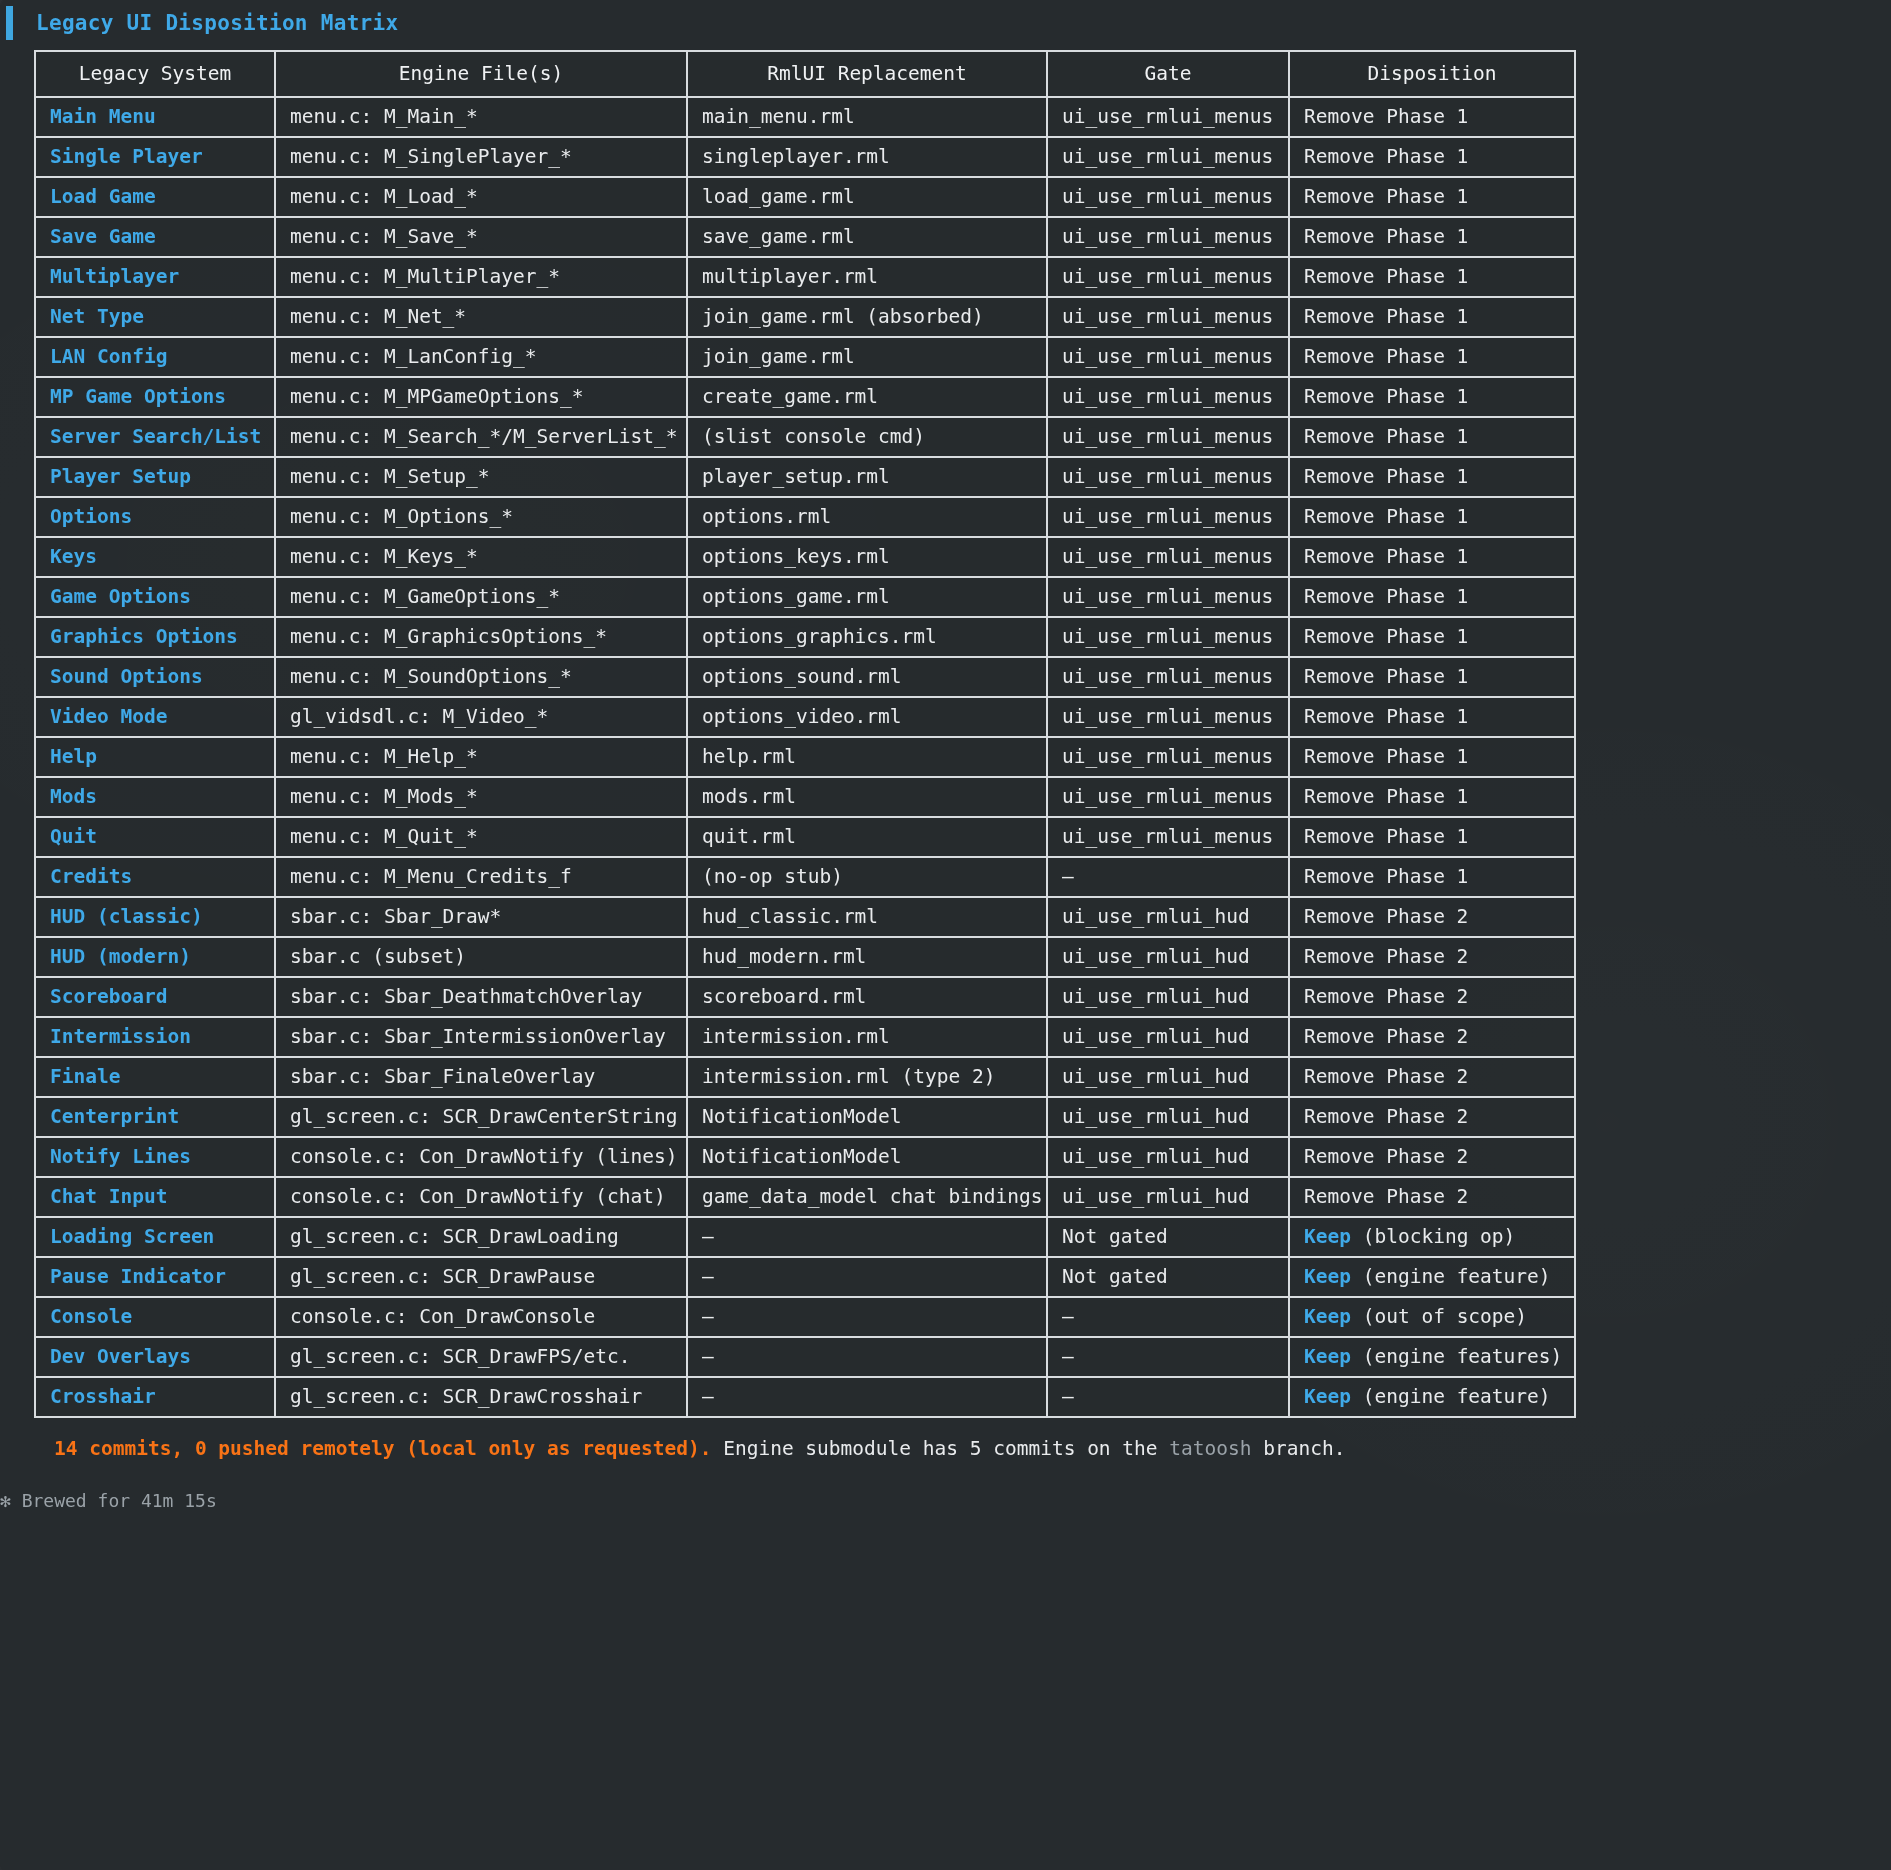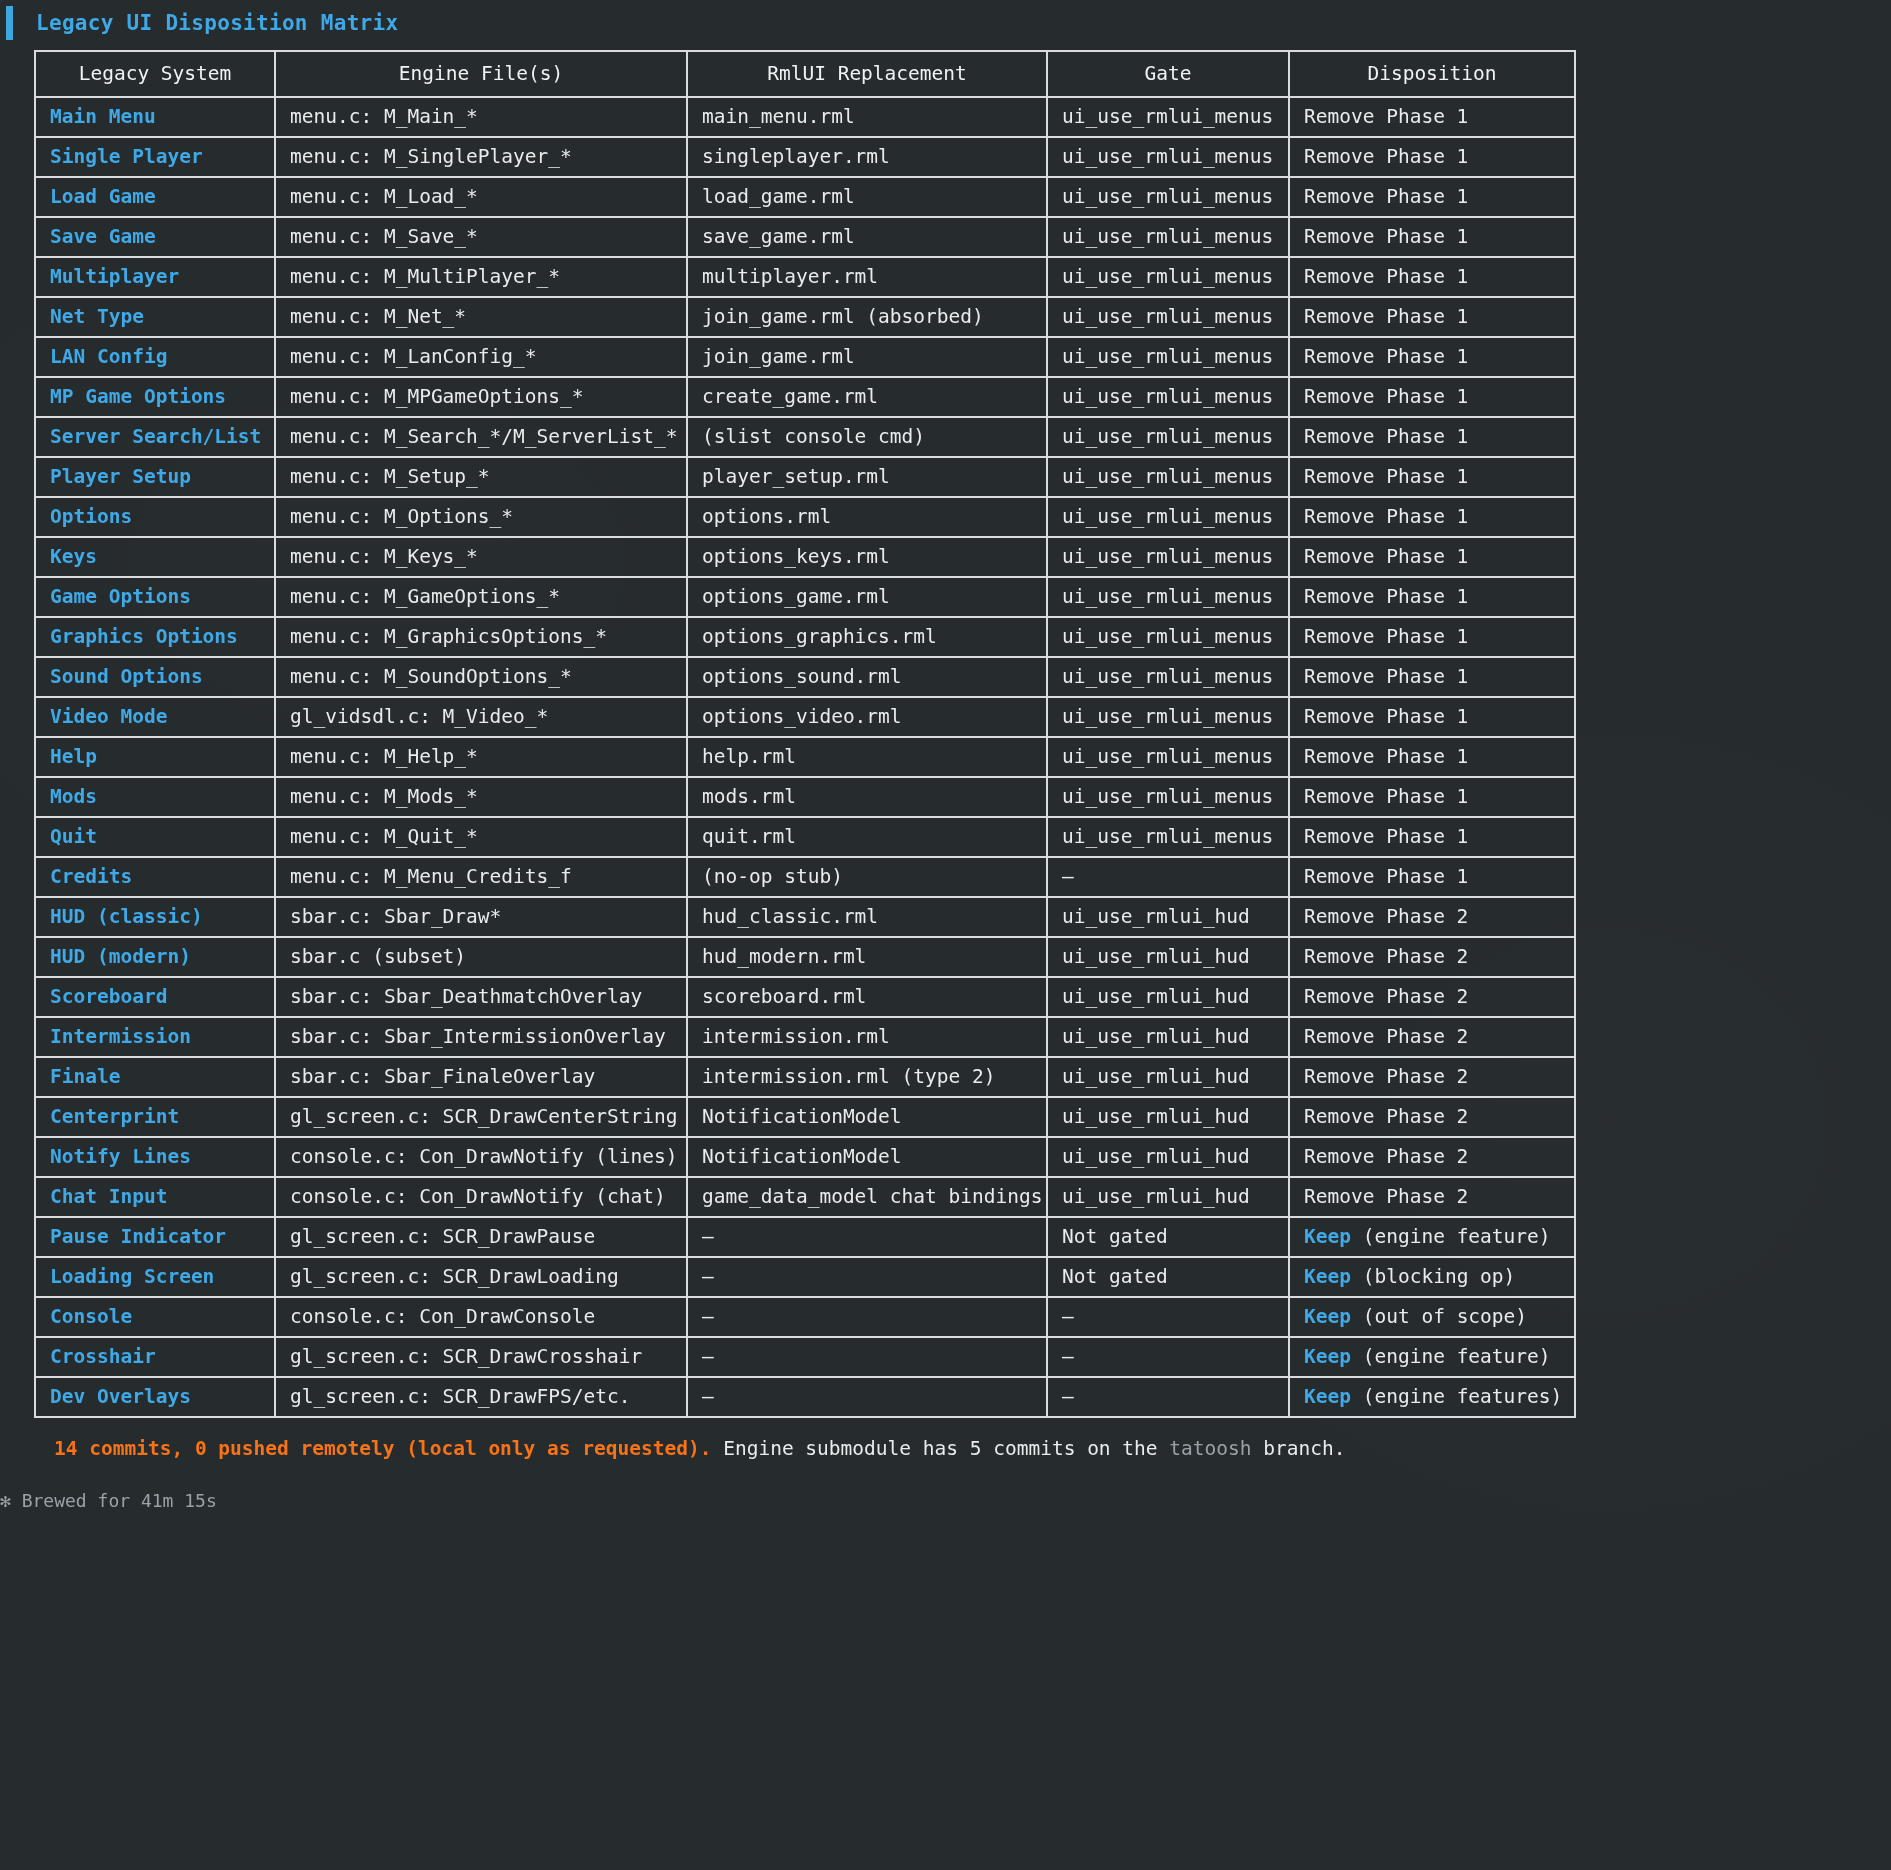--- a/index.html
+++ b/index.html
@@ -344,53 +344,53 @@
             <td class="plain"><span>Remove Phase 2</span></td>
           </tr>
           <tr>
             <td class="sys">Chat Input</td>
             <td class="plain">console.c: Con_DrawNotify (chat)</td>
             <td class="plain">game_data_model chat bindings</td>
             <td class="plain">ui_use_rmlui_hud</td>
             <td class="plain"><span>Remove Phase 2</span></td>
           </tr>
           <tr>
+            <td class="sys">Loading Screen</td>
+            <td class="plain">gl_screen.c: SCR_DrawLoading</td>
+            <td class="plain">—</td>
+            <td class="plain">Not gated</td>
+            <td class="plain"><span class="kw">Keep</span><span> (blocking op)</span></td>
+          </tr>
+          <tr>
             <td class="sys">Pause Indicator</td>
             <td class="plain">gl_screen.c: SCR_DrawPause</td>
             <td class="plain">—</td>
             <td class="plain">Not gated</td>
             <td class="plain"><span class="kw">Keep</span><span> (engine feature)</span></td>
           </tr>
           <tr>
-            <td class="sys">Loading Screen</td>
-            <td class="plain">gl_screen.c: SCR_DrawLoading</td>
-            <td class="plain">—</td>
-            <td class="plain">Not gated</td>
-            <td class="plain"><span class="kw">Keep</span><span> (blocking op)</span></td>
-          </tr>
-          <tr>
             <td class="sys">Console</td>
             <td class="plain">console.c: Con_DrawConsole</td>
             <td class="plain">—</td>
             <td class="plain">—</td>
             <td class="plain"><span class="kw">Keep</span><span> (out of scope)</span></td>
           </tr>
           <tr>
+            <td class="sys">Dev Overlays</td>
+            <td class="plain">gl_screen.c: SCR_DrawFPS/etc.</td>
+            <td class="plain">—</td>
+            <td class="plain">—</td>
+            <td class="plain"><span class="kw">Keep</span><span> (engine features)</span></td>
+          </tr>
+          <tr>
             <td class="sys">Crosshair</td>
             <td class="plain">gl_screen.c: SCR_DrawCrosshair</td>
             <td class="plain">—</td>
             <td class="plain">—</td>
             <td class="plain"><span class="kw">Keep</span><span> (engine feature)</span></td>
-          </tr>
-          <tr>
-            <td class="sys">Dev Overlays</td>
-            <td class="plain">gl_screen.c: SCR_DrawFPS/etc.</td>
-            <td class="plain">—</td>
-            <td class="plain">—</td>
-            <td class="plain"><span class="kw">Keep</span><span> (engine features)</span></td>
           </tr>
         </tbody>
     </table>
   </div>
 
   <div class="footer">
     <span class="hl">14 commits, 0 pushed remotely (local only as requested).</span><span> Engine submodule has 5 commits on the </span><span class="code">tatoosh</span><span> branch.</span>
   </div>
 
   <div class="brewed">

